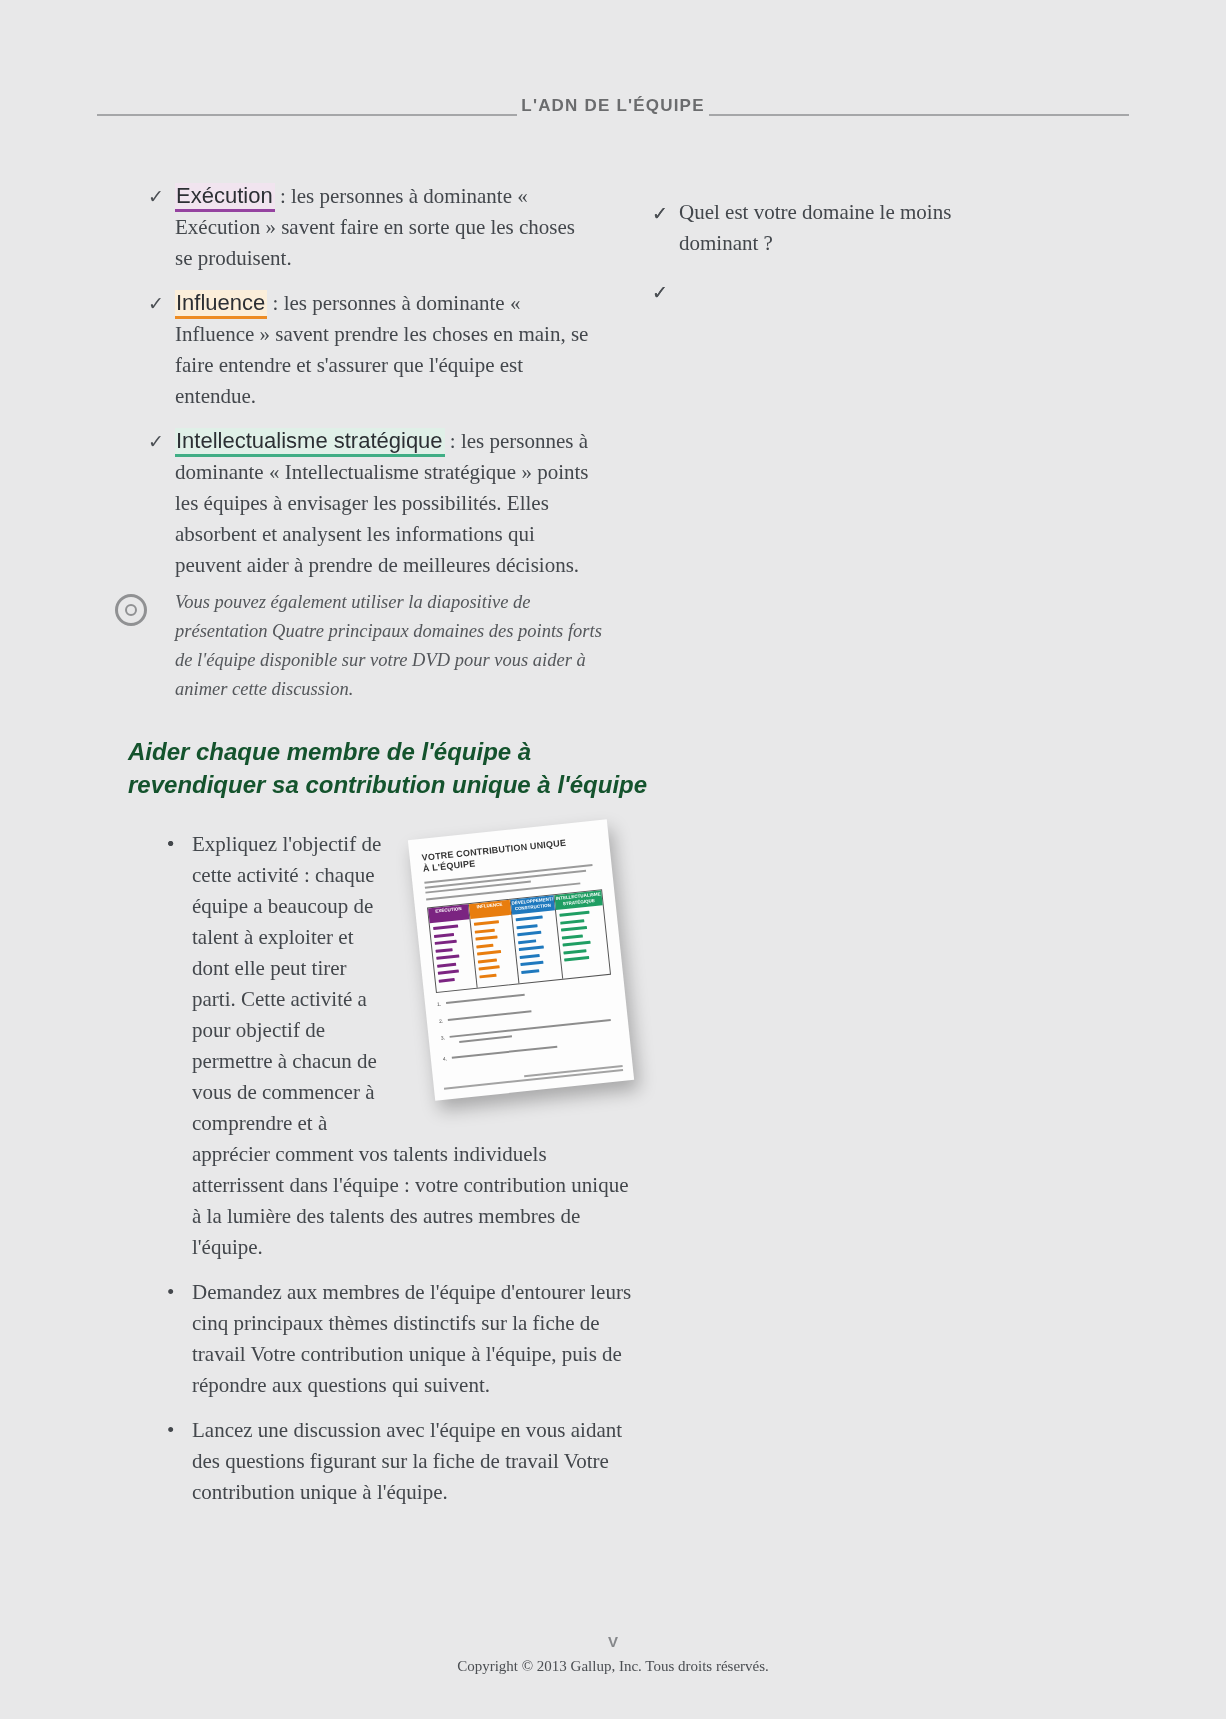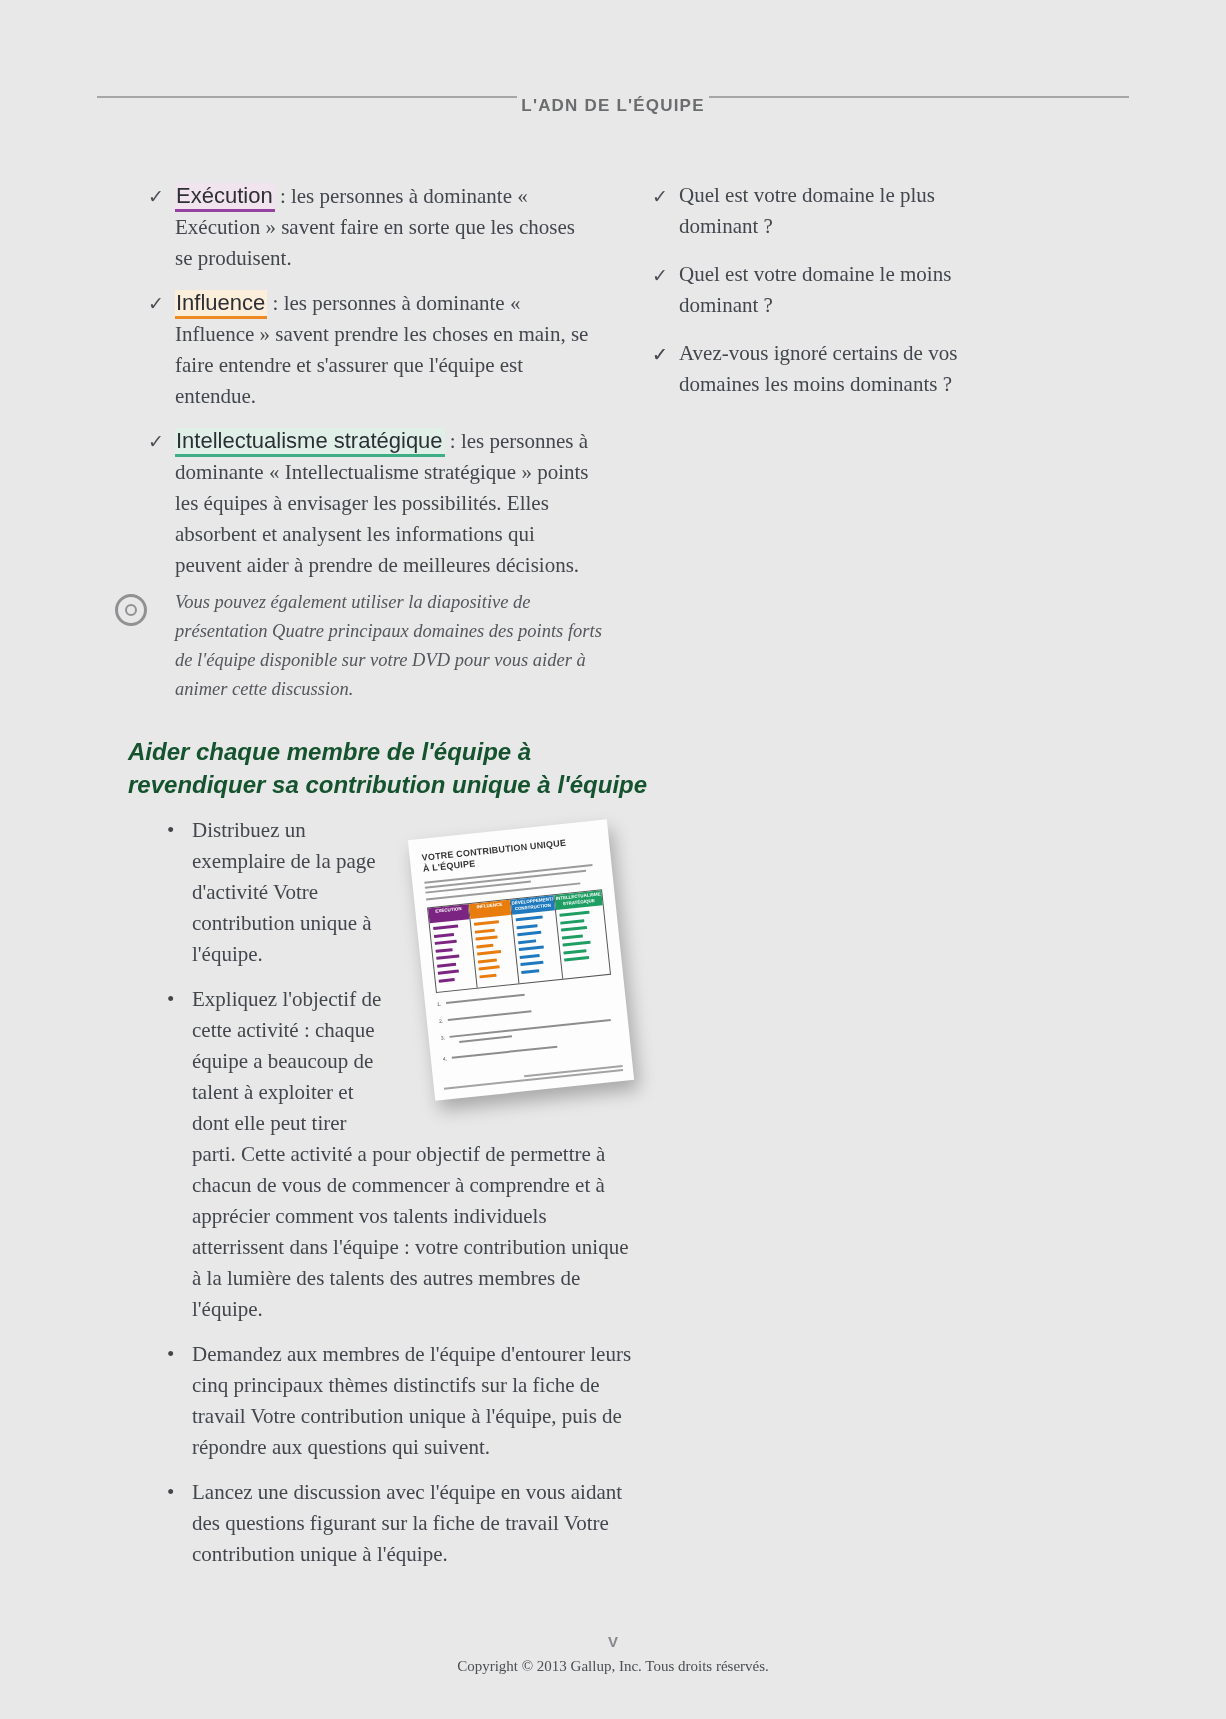--- a/index.html
+++ b/index.html
@@ -6,21 +6,21 @@
   body{
     width:1226px;height:1719px;position:relative;
     background:#e8e8e9;
     font-family:"Liberation Serif", serif;
     color:#43474c;
     overflow:hidden;
   }
   
   .page-header{
     position:absolute;left:97px;right:97px;top:96px;
-    display:flex;align-items:flex-start;gap:4px;
+    display:flex;align-items:flex-end;gap:4px;
   }
   .page-header .rule{flex:1;height:2px;background:#a5a6a8;}
   .page-header .htitle{
     font-family:"Liberation Sans", sans-serif;
     font-size:17px;font-weight:bold;letter-spacing:1.2px;
     color:#6b6c6e;white-space:nowrap;
   }
   
   .col{position:absolute;top:180px;}
   .col-left{left:148px;width:447px;}
@@ -163,32 +163,30 @@
       <span class="checkmark">✓</span>
       <span class="domain-term" style="--c: #3fae85; --hl: #e0f0e8;">Intellectualisme stratégique</span><span> : les personnes à dominante « Intellectualisme stratégique » points les équipes à envisager les possibilités. Elles absorbent et analysent les informations qui peuvent aider à prendre de meilleures décisions.</span>
     </li>
   </ul>
 </div>
 
 <div class="col col-right">
   <ul class="checklist">
     <li>
       <span class="checkmark">✓</span>
-      <span>Quel est votre domaine le plus dominant ?</span>
     </li>
     <li>
       <span class="checkmark">✓</span>
       <span>Quel est votre domaine le moins dominant ?</span>
     </li>
     <li>
       <span class="checkmark">✓</span>
     </li>
     <li>
       <span class="checkmark">✓</span>
-      <span>Avez-vous ignoré certains de vos domaines les moins dominants ?</span>
     </li>
   </ul>
 </div>
 
 <div class="dvd-note">
   <span class="disc"></span>
   <div class="dvd-text">Vous pouvez également utiliser la diapositive de présentation Quatre principaux domaines des points forts de l'équipe disponible sur votre DVD pour vous aider à animer cette discussion.</div>
 </div>
 
 <div class="activity-heading">Aider chaque membre de l'équipe à revendiquer sa contribution unique à l'équipe</div>
@@ -286,21 +284,20 @@
       <div class="thumb-fineprint">
           <i></i>
           <i></i>
         </div>
     </div>
   </div>
 
   <ul class="dotlist">
     <li>
       <span class="dot">•</span>
-      <span>Distribuez un exemplaire de la page d'activité Votre contribution unique à l'équipe.</span>
     </li>
     <li>
       <span class="dot">•</span>
       <span>Expliquez l'objectif de cette activité : chaque équipe a beaucoup de talent à exploiter et dont elle peut tirer parti. Cette activité a pour objectif de permettre à chacun de vous de commencer à comprendre et à apprécier comment vos talents individuels atterrissent dans l'équipe : votre contribution unique à la lumière des talents des autres membres de l'équipe.</span>
     </li>
     <li>
       <span class="dot">•</span>
       <span>Demandez aux membres de l'équipe d'entourer leurs cinq principaux thèmes distinctifs sur la fiche de travail Votre contribution unique à l'équipe, puis de répondre aux questions qui suivent.</span>
     </li>
     <li>

